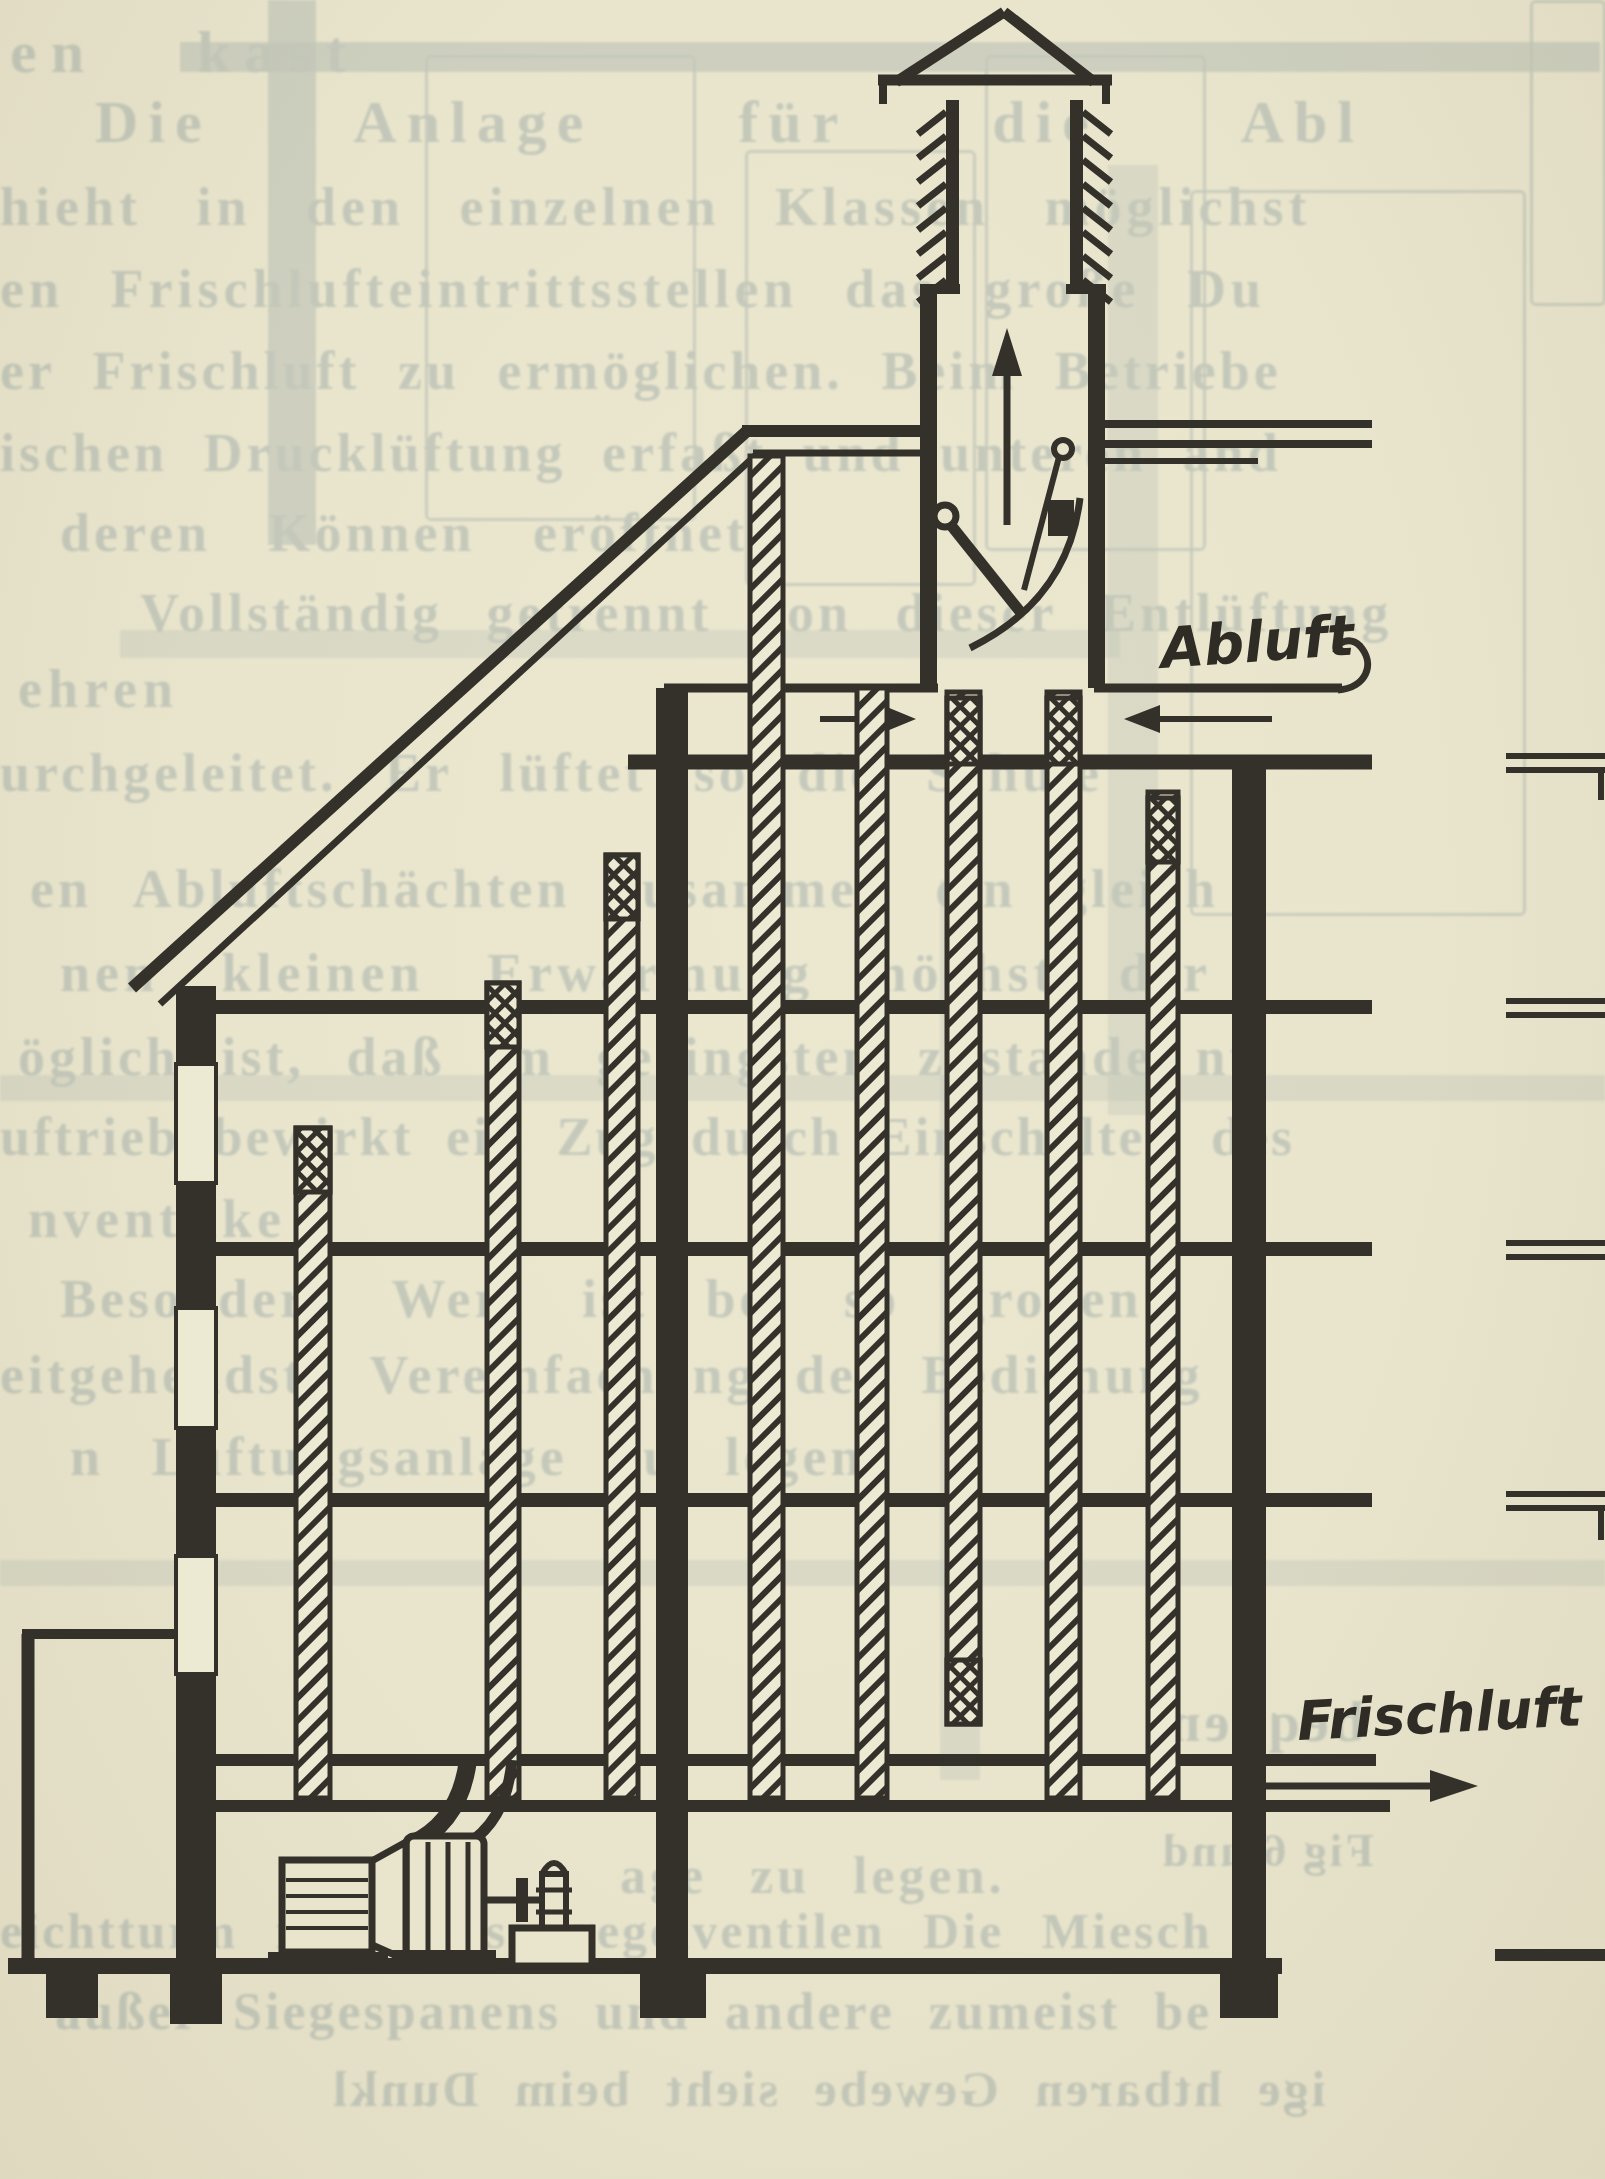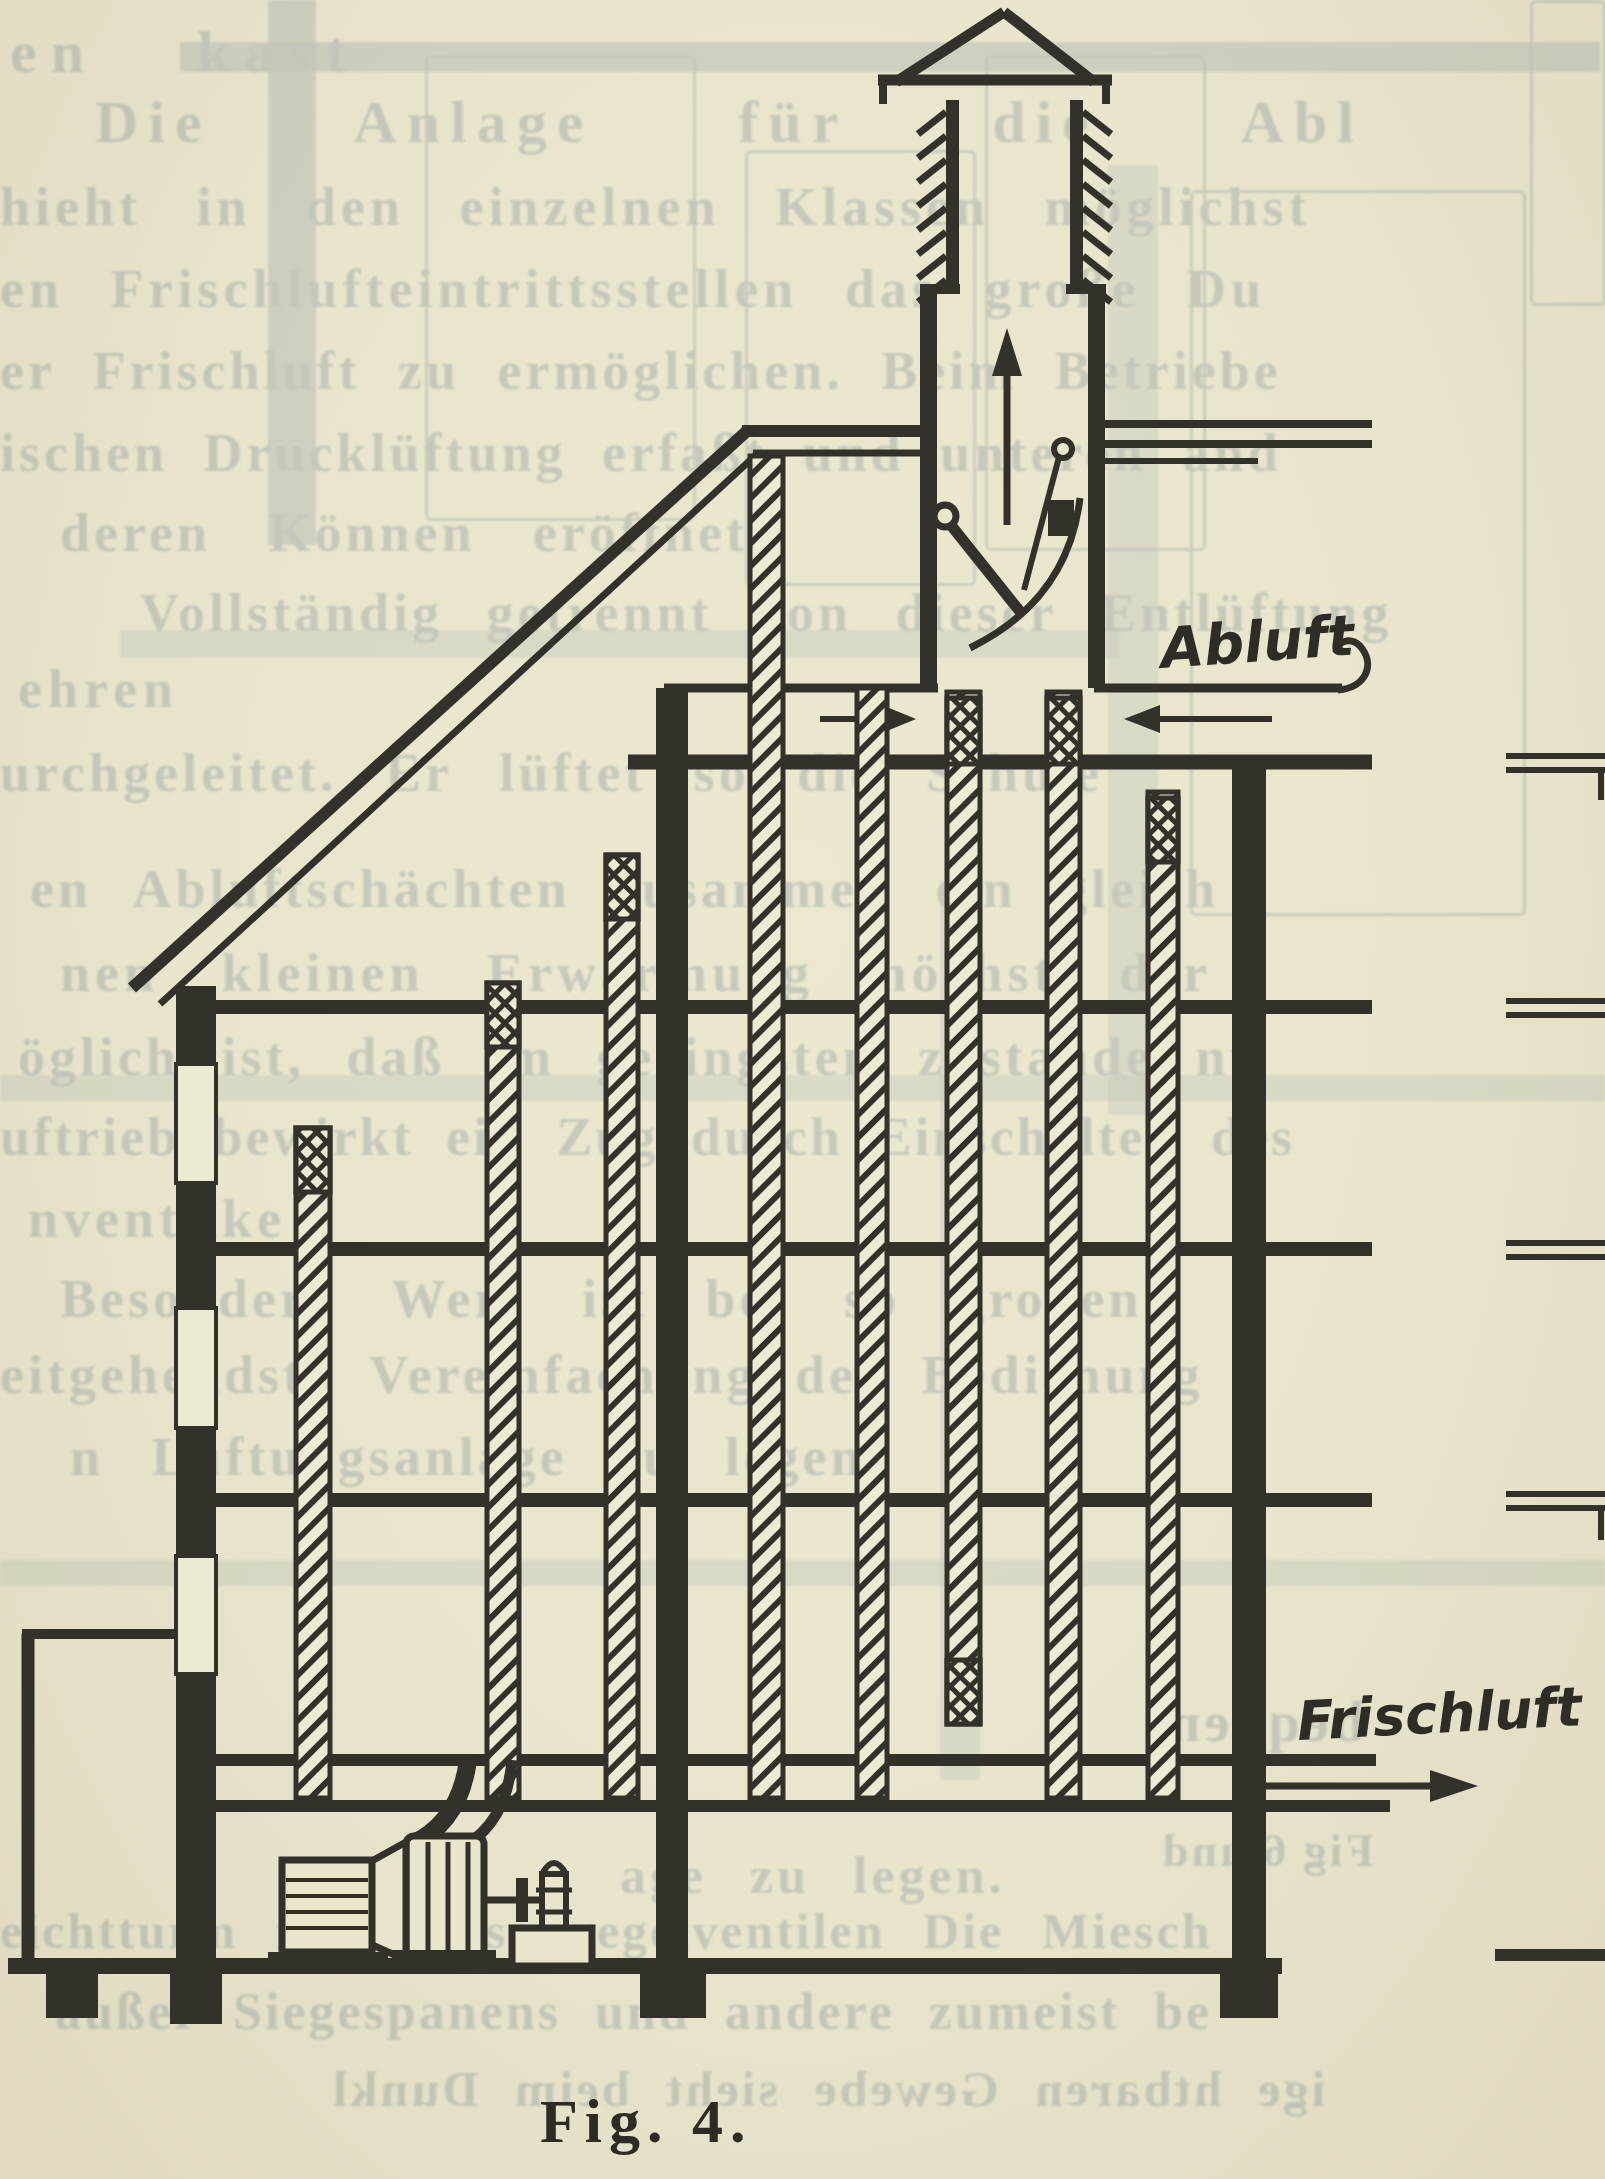--- a/index.html
+++ b/index.html
@@ -312,14 +312,13 @@
 
     <g>
       <line class="ink" x1="1256" y1="1786" x2="1432" y2="1786" stroke-width="7"></line>
       <polygon class="fillink" points="1478,1786 1430,1770 1430,1802"></polygon>
     </g>
 
     <text class="script" x="1162" y="668" font-size="56" transform="rotate(-4 1162 668)">Abluft</text>
     <text class="script" x="1298" y="1740" font-size="54" transform="rotate(-3 1298 1740)">Frischluft</text>
   </svg>
 
-  <div id="caption">Fig. 4.</div>
 </div>
 
 </body></html>

